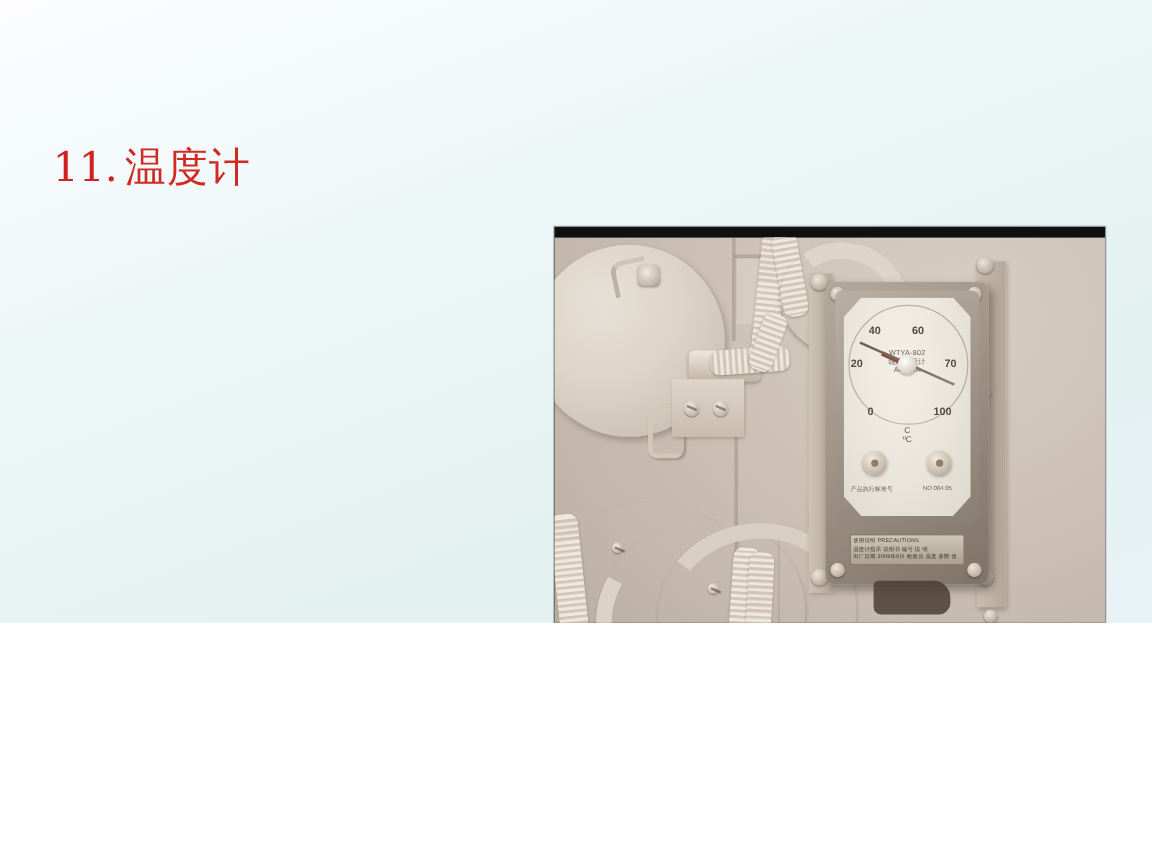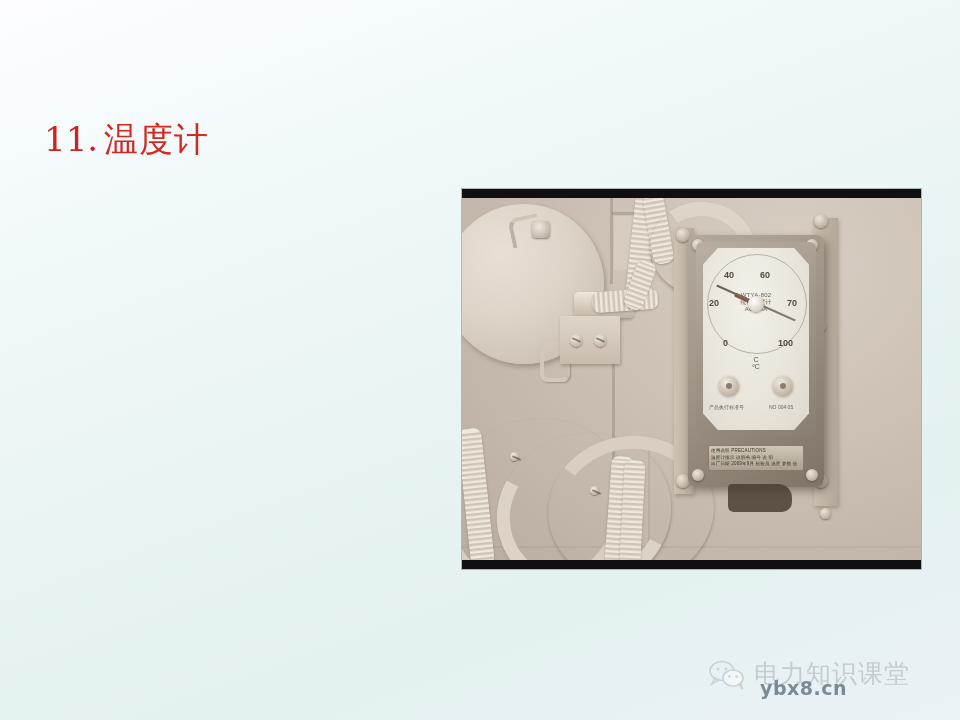--- a/index.html
+++ b/index.html
@@ -9,21 +9,21 @@
   body {
     width: 960px;
     height: 720px;
     overflow: hidden;
     font-family: "Liberation Sans", sans-serif;
   }
 
   #slide {
     position: relative;
     width: 960px;
-    height: 720px;
+    height: 519px;
     background: linear-gradient(160deg,
         #fdfdff 0%,
         #f6fbfc 14%,
         #eef7f8 34%,
         #e7f3f3 58%,
         #e4f1f1 76%,
         #e9f2f6 100%);
     overflow: hidden;
   }
 

